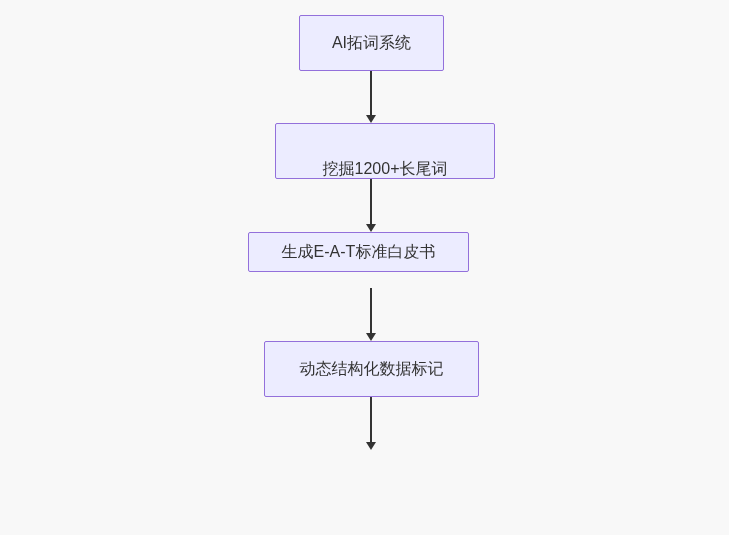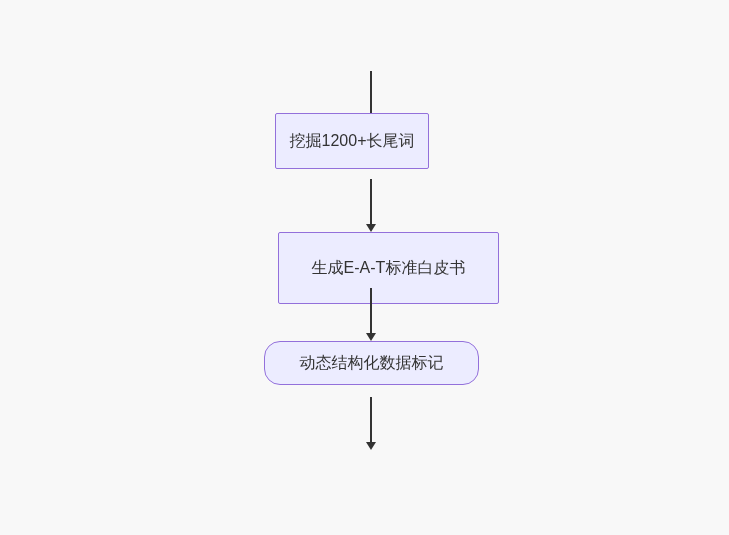--- a/index.html
+++ b/index.html
@@ -30,23 +30,23 @@
     justify-content: center;
   }
   .node-label {
     color: #333333;
     font-size: 16px;
     line-height: 1.2;
     white-space: nowrap;
     text-align: center;
   }
   .n1 { left: 299px; top: 15px;  width: 145px; height: 56px; }
-  .n2 { left: 275px; top: 113px; width: 154px; height: 56px; }
-  .n3 { left: 278px; top: 232px; width: 221px; height: 72px; }
-  .n4 { left: 264px; top: 341px; width: 215px; height: 44px; border-radius: 16px; }
+  .n2 { left: 275px; top: 123px; width: 220px; height: 56px; align-items: flex-end; }
+  .n3 { left: 248px; top: 232px; width: 221px; height: 40px; }
+  .n4 { left: 264px; top: 341px; width: 215px; height: 56px; }
   .n5 { left: 254px; top: 450px; width: 239px; height: 56px; }
 
   .arrow {
     position: absolute;
     width: 14px;
     display: flex;
     flex-direction: column;
     align-items: center;
   }
   .a1 { left: 364px; top: 71px;  height: 52px; }
@@ -65,20 +65,23 @@
     border-left: 5px solid transparent;
     border-right: 5px solid transparent;
     border-top: 8px solid #333333;
   }
 </style>
 </head>
 <body>
 
 <div class="canvas">
 
+  <div class="node n1">
+    <span class="node-label">AI拓词系统</span>
+  </div>
 
   <div class="arrow a1">
     <div class="arrow-line"></div>
     <div class="arrow-head"></div>
   </div>
 
   <div class="node n2">
     <span class="node-label">挖掘1200+长尾词</span>
   </div>
 

